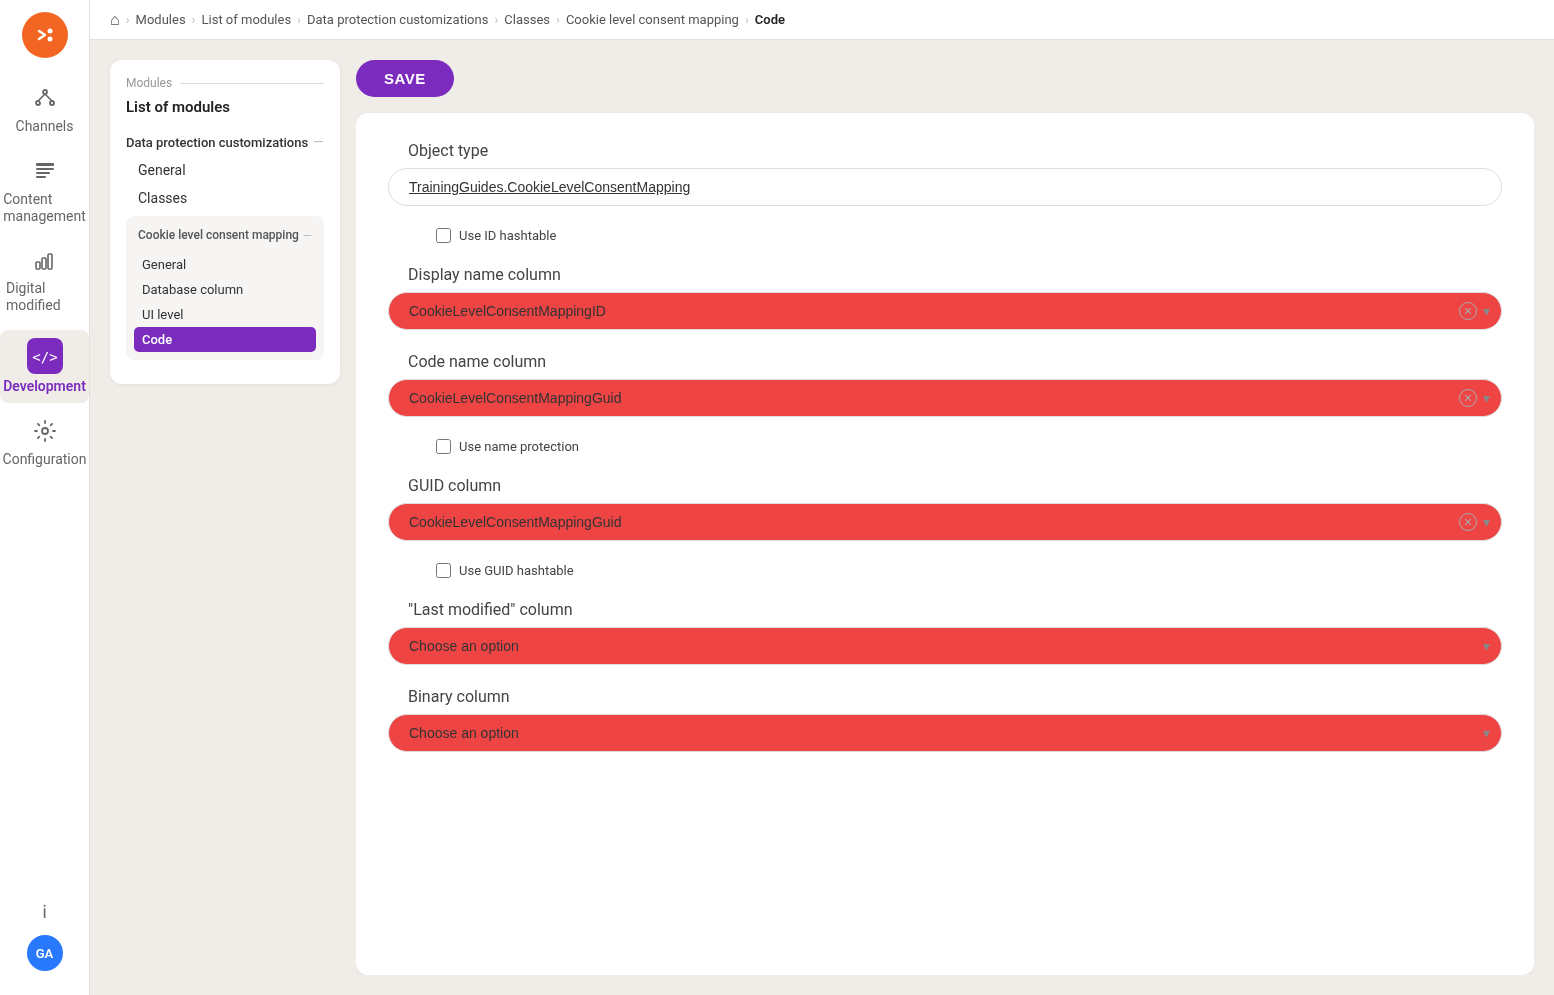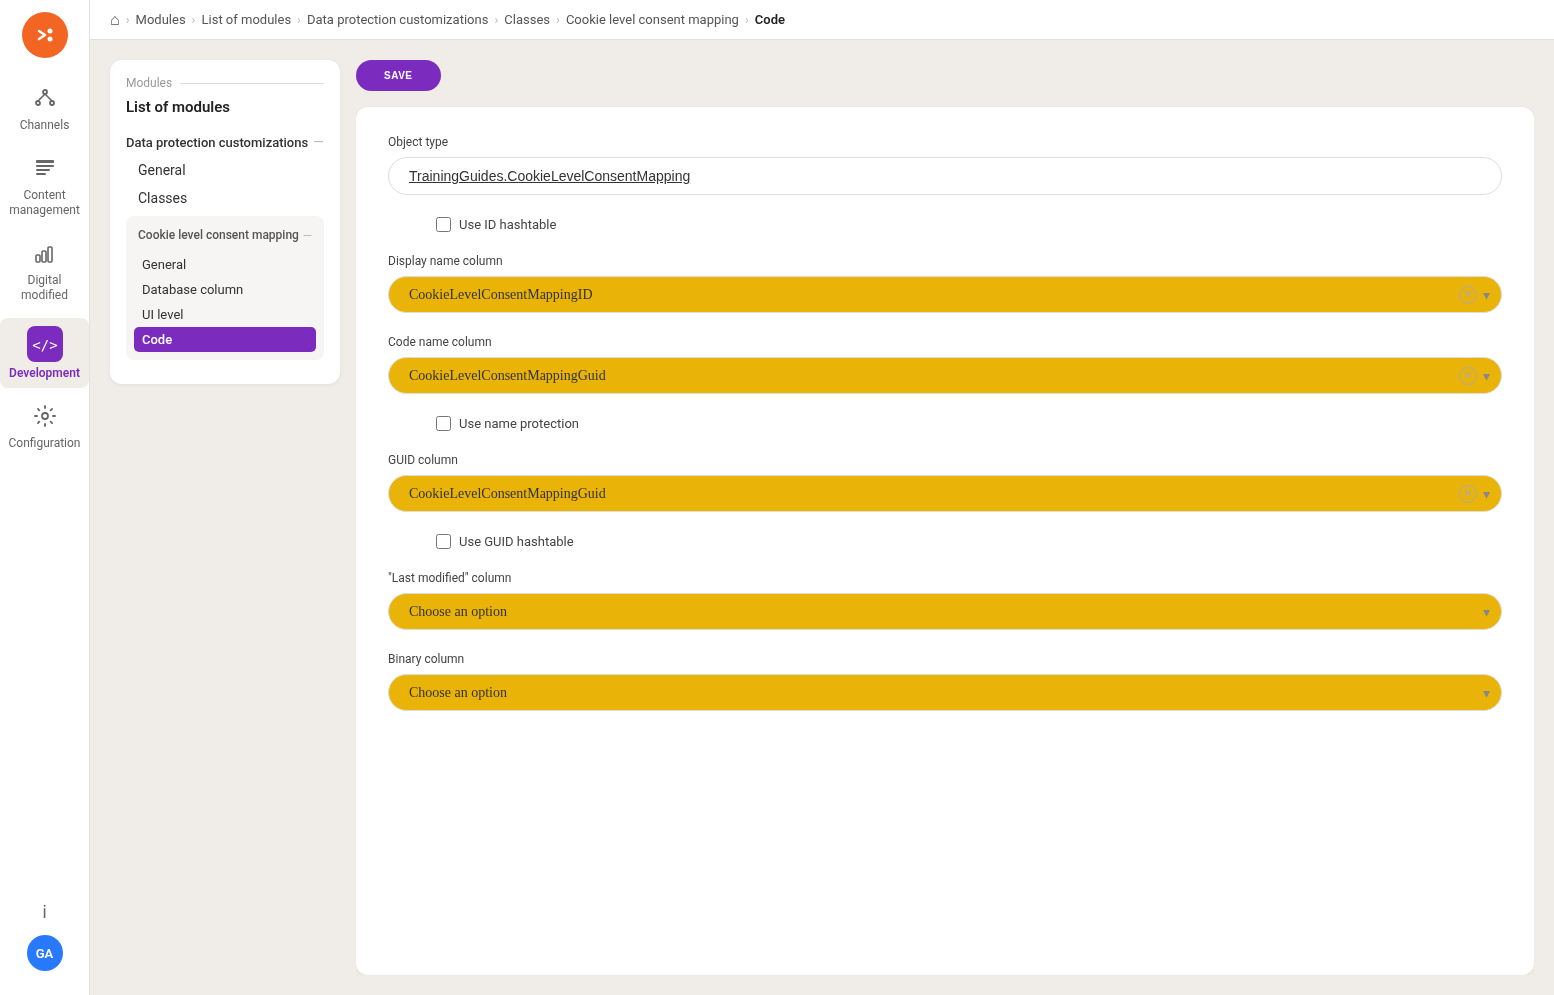--- a/index.html
+++ b/index.html
@@ -54,23 +54,22 @@
     }
     .sidebar-item.active { background: #f0ece8; }
     .sidebar-item.active .sidebar-icon { color: #7b2cbf; }
     .sidebar-item.active .sidebar-label { color: #7b2cbf; }
     .sidebar-icon {
       font-size: 22px;
       color: #666;
       line-height: 1;
     }
     .sidebar-label {
-      font-size: 12px;
+      font-size: 14px;
       color: #666;
-      text-align: center;
       line-height: 1.2;
     }
     .sidebar-bottom {
       display: flex;
       flex-direction: column;
       align-items: center;
       gap: 12px;
       padding-bottom: 12px;
     }
     .sidebar-info-icon {
@@ -243,21 +242,21 @@
       align-items: center;
       margin-bottom: 16px;
       flex-shrink: 0;
     }
     .btn-save {
       background: #7b2cbf;
       color: #fff;
       border: none;
       border-radius: 24px;
       padding: 10px 28px;
-      font-size: 10px;
+      font-size: 15px;
       font-weight: 700;
       cursor: pointer;
       letter-spacing: 0.5px;
     }
 
     
     .right-panel {
       flex: 1;
       display: flex;
       flex-direction: column;
@@ -271,24 +270,25 @@
       padding: 28px 32px;
       box-shadow: 0 1px 4px rgba(0,0,0,0.06);
       flex: 1;
       overflow-y: auto;
     }
 
     .form-group {
       margin-bottom: 22px;
     }
     .form-label {
-      font-size: 12px;
+      font-size: 16px;
       color: #444;
       margin-bottom: 8px;
       display: block;
+      margin-left: 20px;
     }
 
     .form-input {
       width: 100%;
       border: 1.5px solid #ddd;
       border-radius: 24px;
       padding: 10px 20px;
       font-size: 14px;
       color: #333;
       background: #fff;
@@ -300,25 +300,24 @@
       position: relative;
       width: 100%;
     }
     .form-select {
       width: 100%;
       border: 1.5px solid #ddd;
       border-radius: 24px;
       padding: 10px 44px 10px 20px;
       font-size: 14px;
       color: #333;
-      background: #eab308;
+      background: #ef4444;
       appearance: none;
       cursor: pointer;
       outline: none;
-      font-family: Liberation Serif, serif;
     }
     .select-icons {
       position: absolute;
       right: 12px;
       top: 50%;
       transform: translateY(-50%);
       display: flex;
       align-items: center;
       gap: 6px;
       pointer-events: none;

